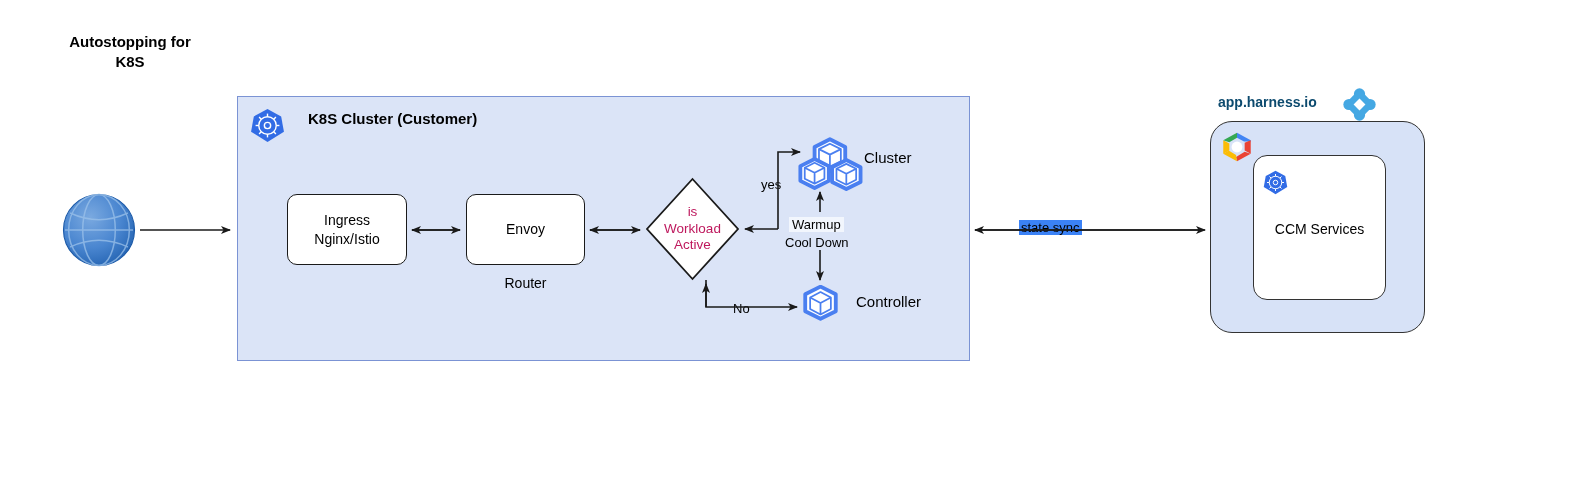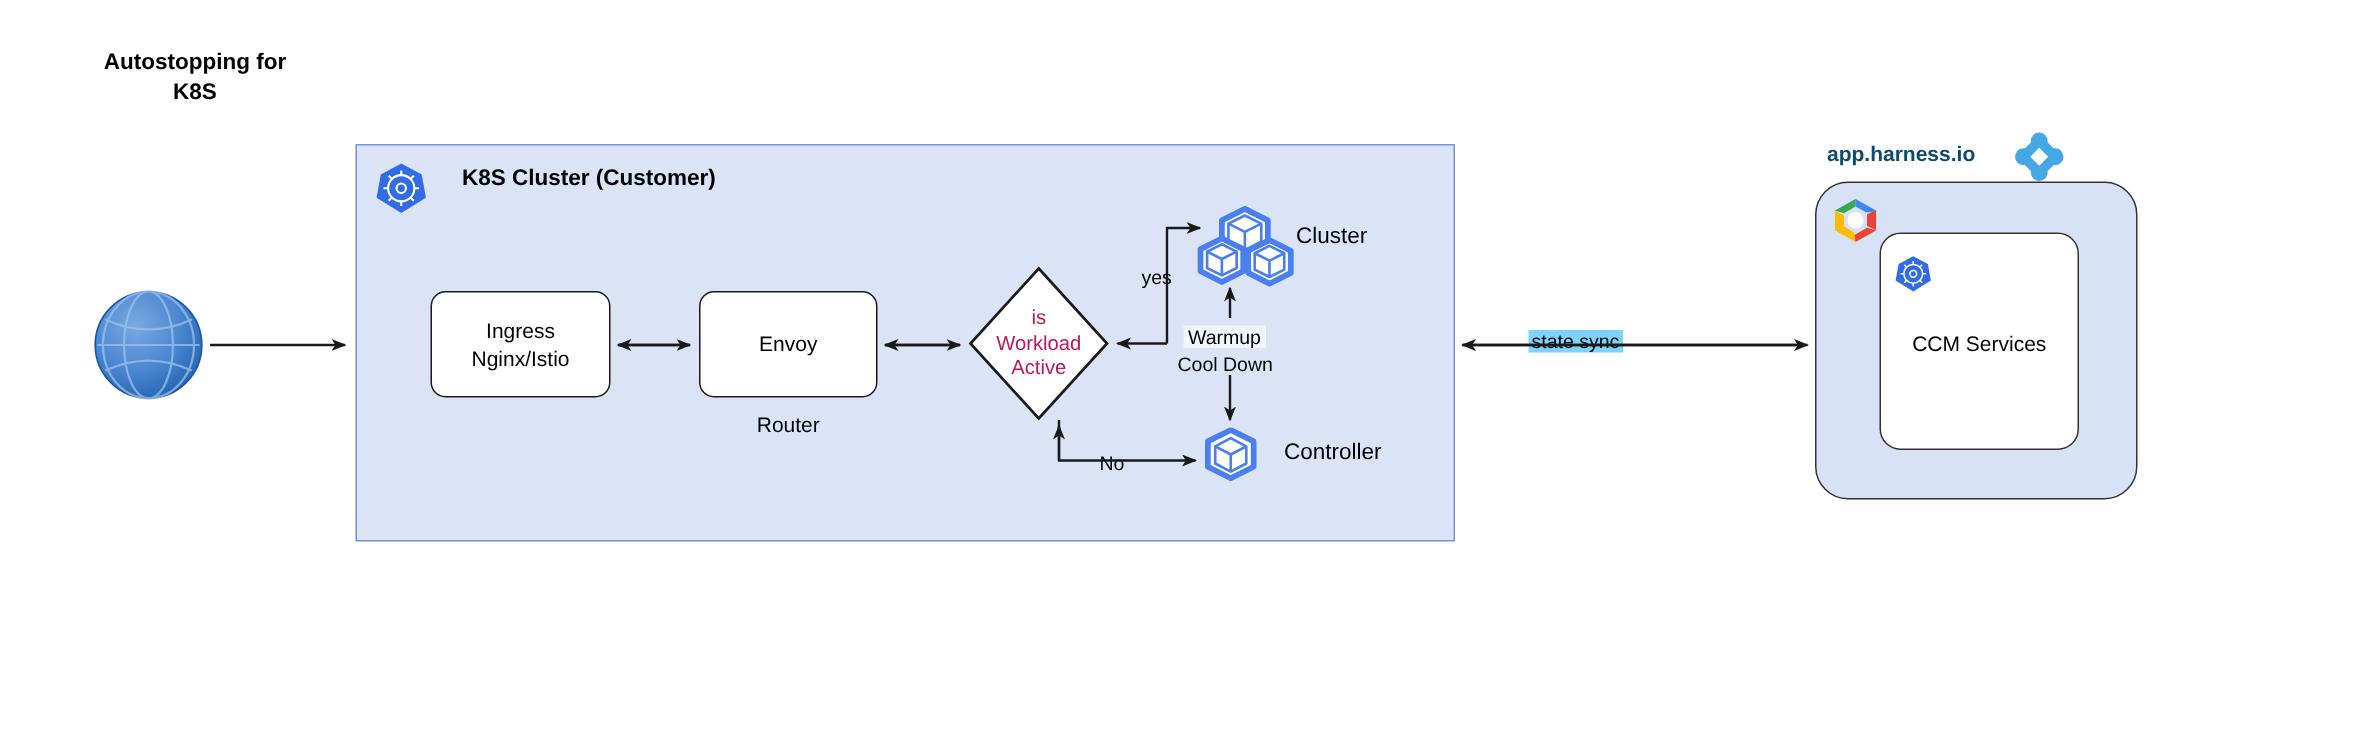--- a/index.html
+++ b/index.html
@@ -62,21 +62,21 @@
   .diamond-text{
     position:absolute;left:0;top:0;width:95px;height:104px;
     display:flex;align-items:center;justify-content:center;
     font-size:13.5px;color:#be185d;line-height:1.25;text-align:center;white-space:pre-line;
   }
 
   
   .edge-label{position:absolute;font-size:13px;color:#000;}
   #yes-label{left:761px;top:177px;}
   #no-label{left:733px;top:301px;}
-  #statesync-label{left:1019px;top:220px;background:#7dd3fc;padding:0 2px;}
+  #statesync-label{left:1019px;top:220px;background:#3b82f6;padding:0 2px;}
   #warmup-label{left:789px;top:217px;background:#f2f6fd;padding:0 3px;}
   #cooldown-label{left:785px;top:235px;}
   #services-label{left:864px;top:149px;font-size:15px;}
   #controller-label{left:856px;top:293px;font-size:15px;}
 
   
   .dns-node{position:absolute;left:62px;top:193px;width:74px;height:74px;}
   .dns-text{
     position:absolute;left:62px;top:193px;width:74px;height:74px;
     display:flex;align-items:center;justify-content:center;

